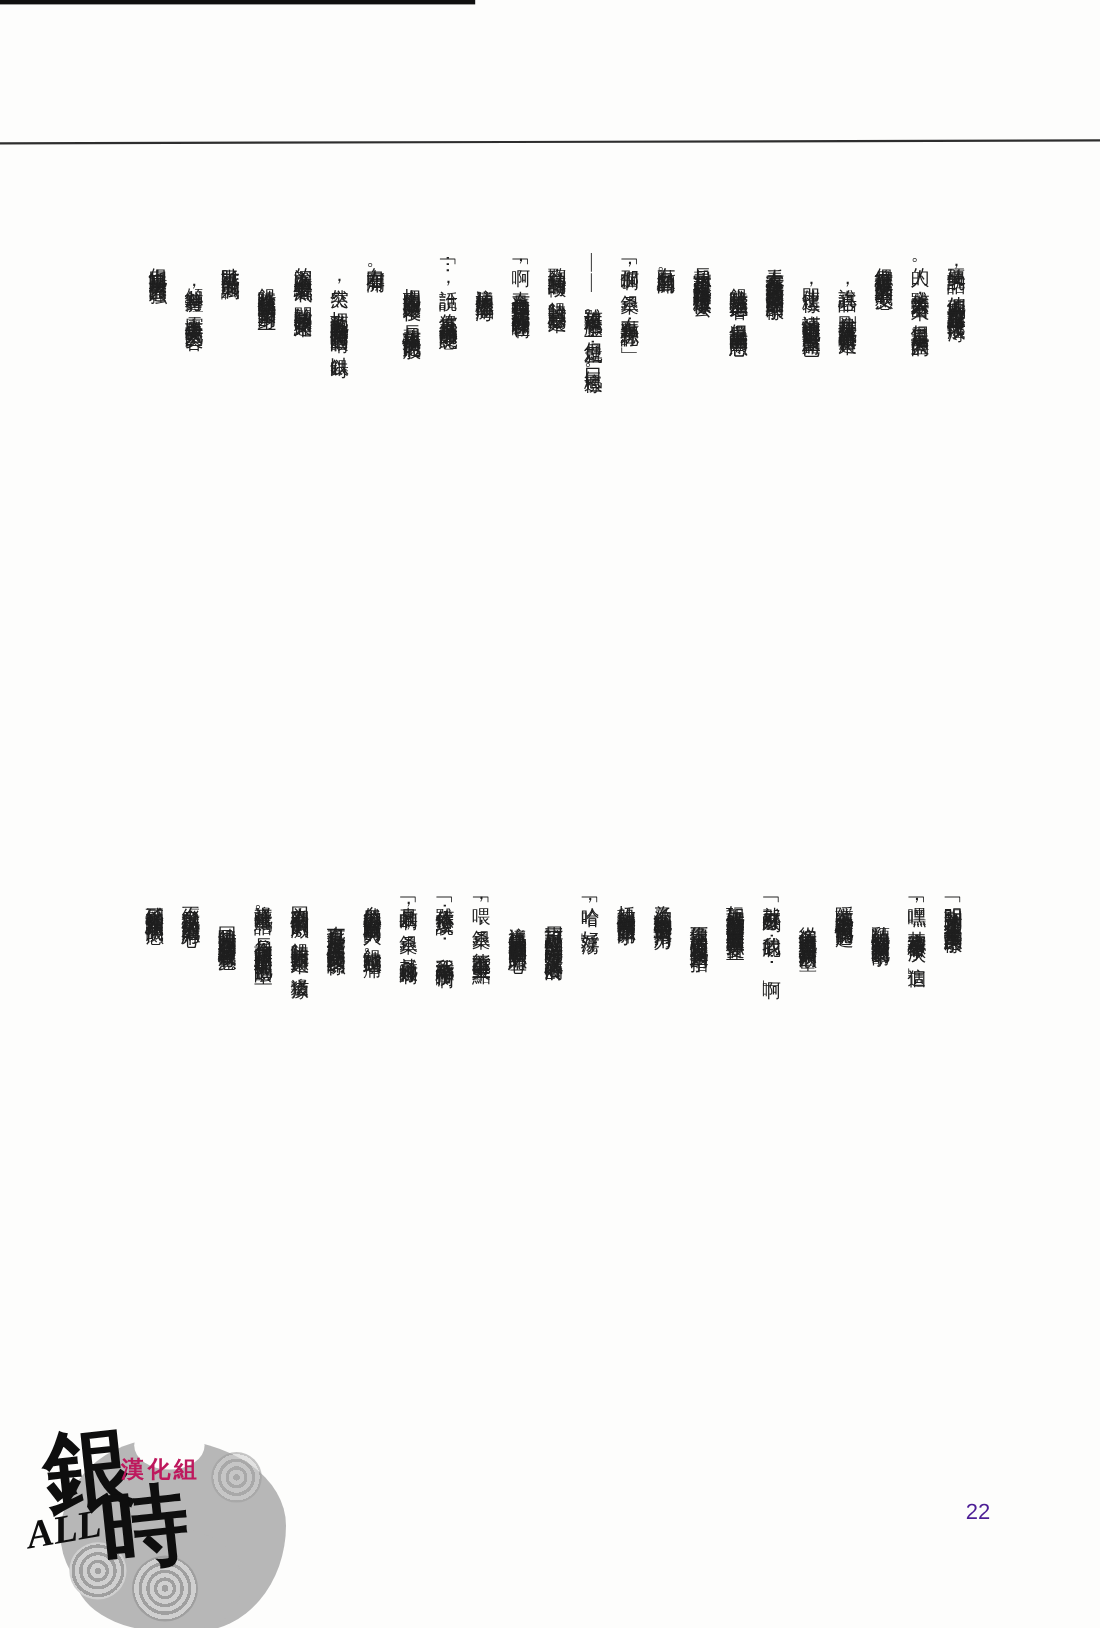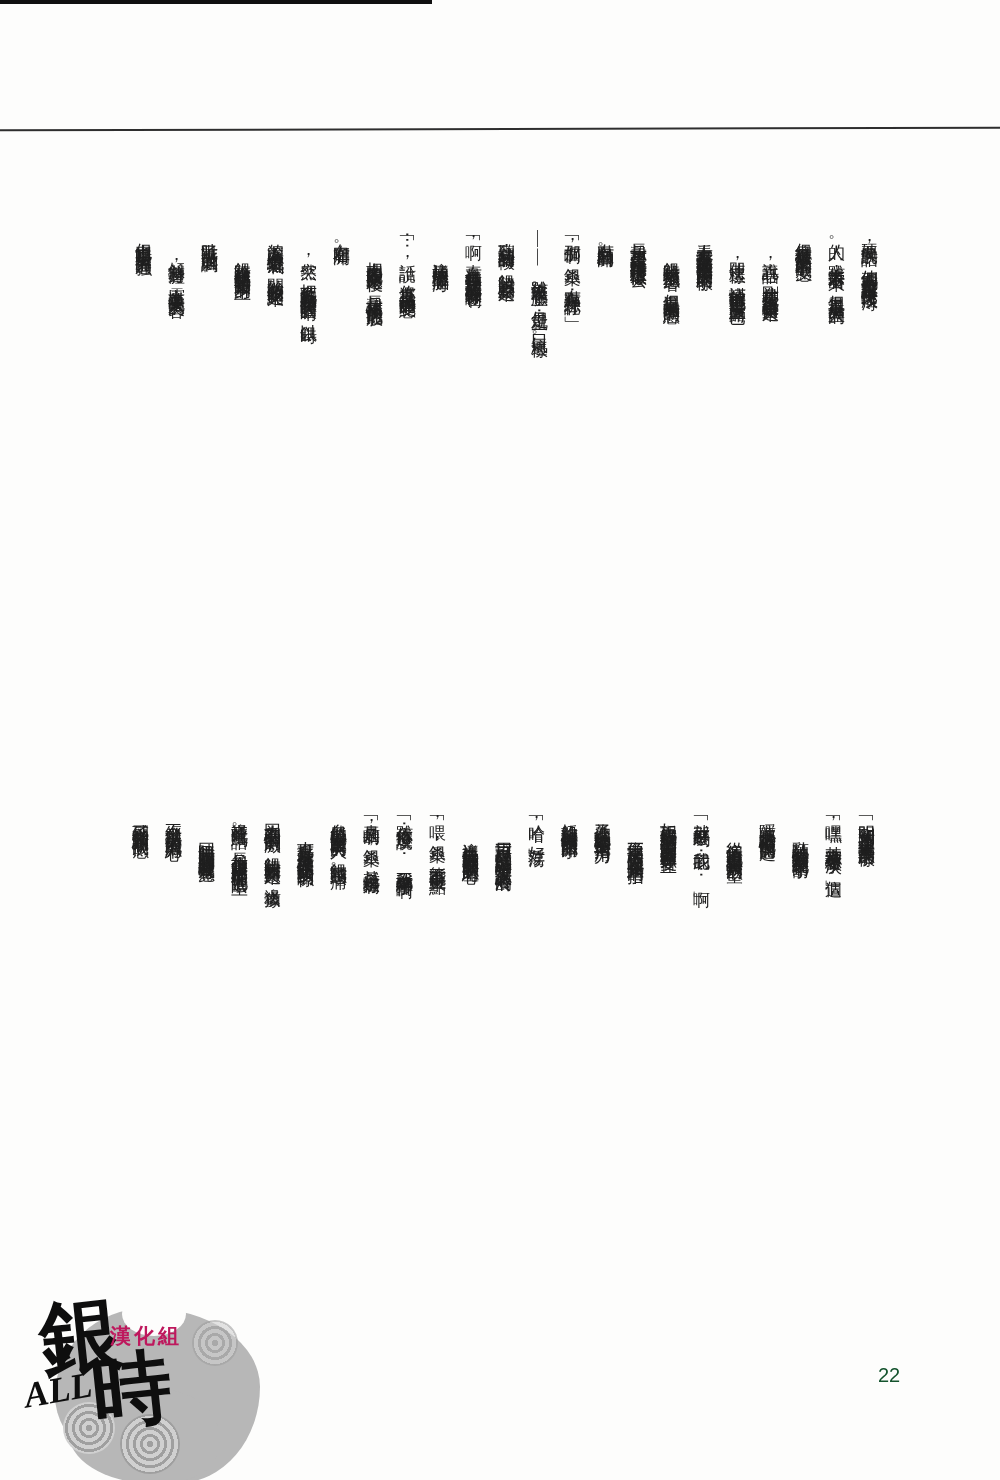--- a/index.html
+++ b/index.html
@@ -73,21 +73,21 @@
     line-height:1;
   }
   .logo .all {
     position:absolute; left:-6px; top:82px;
     font-size:36px; font-weight:bold; font-style:italic; color:#0e0e0e;
     transform:rotate(-10deg); line-height:1;
   }
   .page-number {
     position:absolute; left:878px; top:1364px;
     font-family:"Liberation Sans","DejaVu Sans",sans-serif;
-    font-size:20px; color:#14532d;
+    font-size:20px; color:#4c1d95;
   }
 </style>
 </head>
 <body>
 
 <div class="page">
 
   <div class="top-sliver"></div>
   <div class="top-rule"></div>
 

